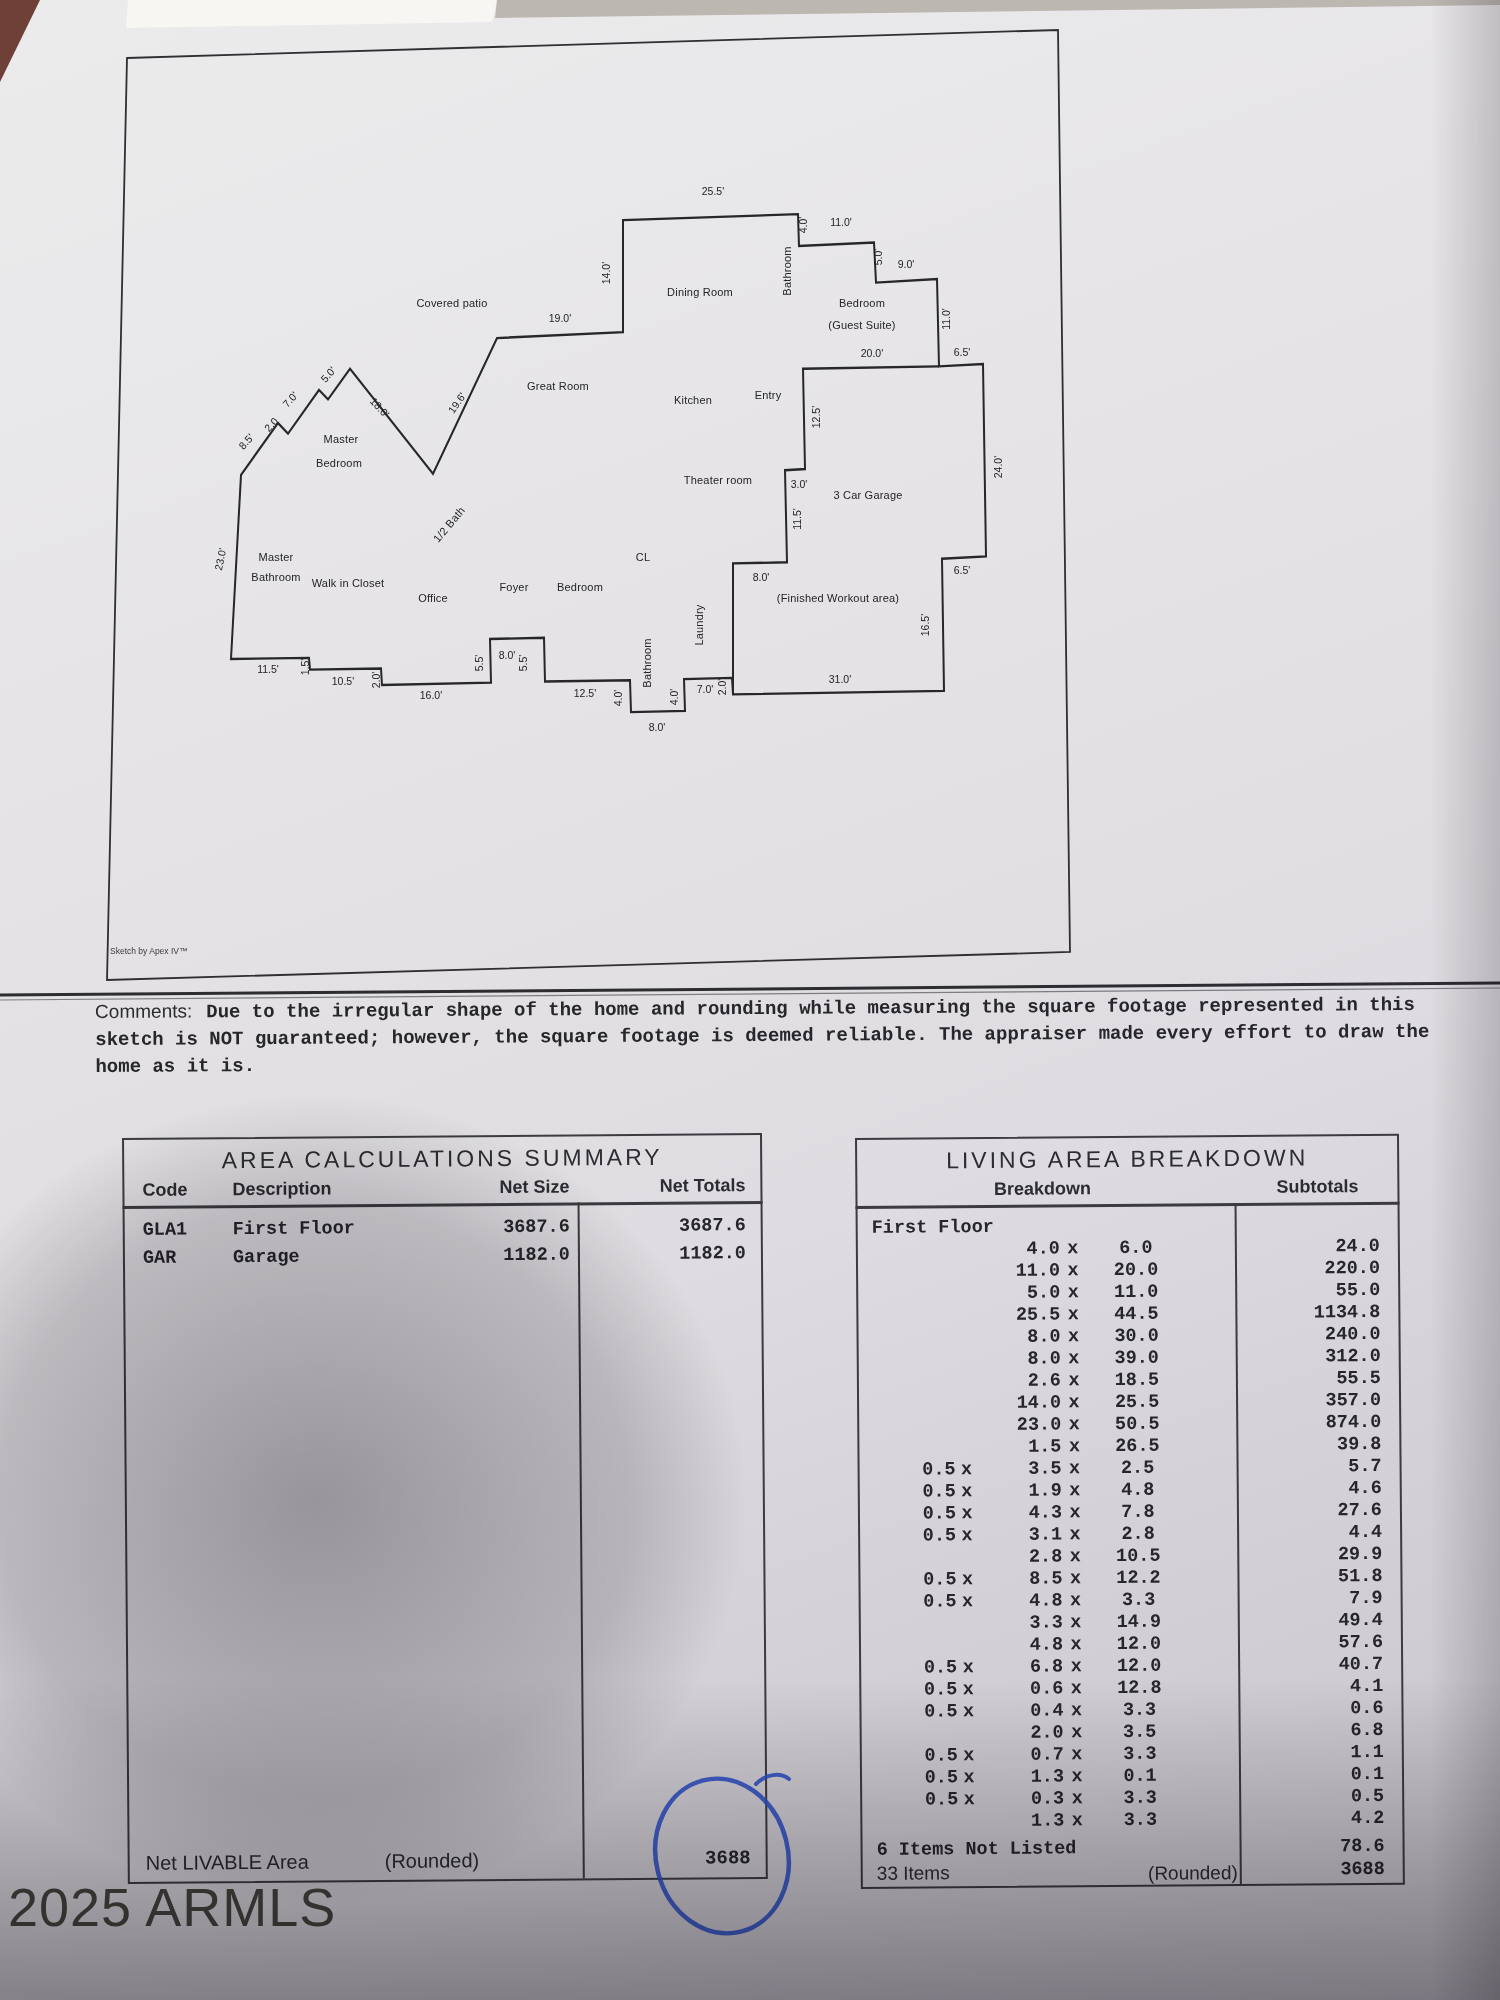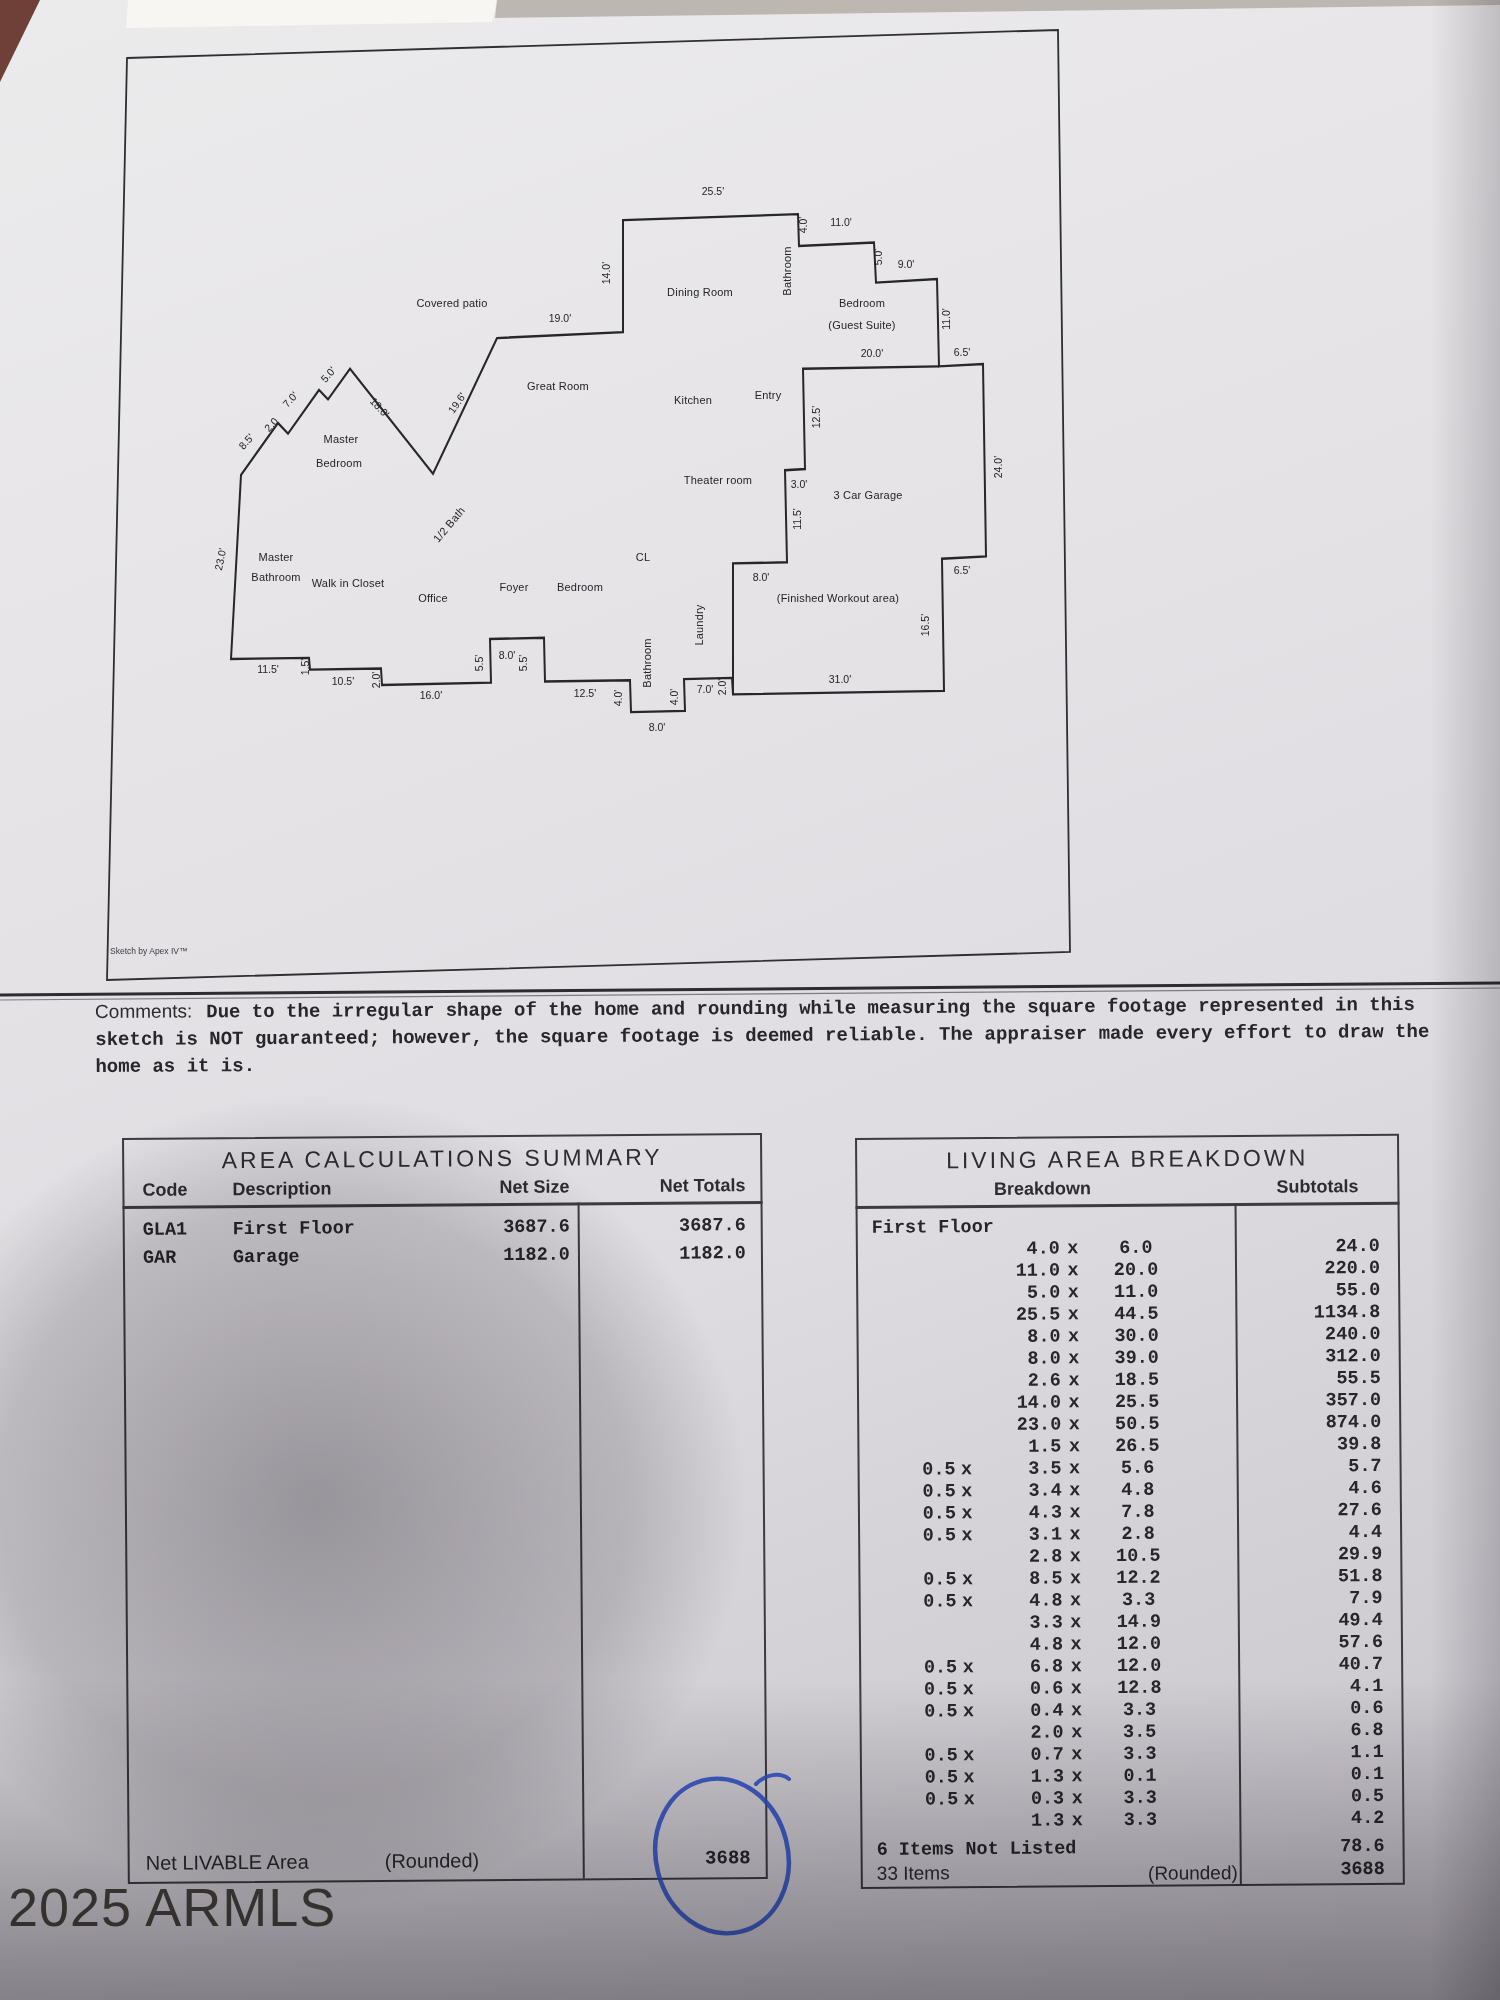--- a/index.html
+++ b/index.html
@@ -280,27 +280,27 @@
           <span class="c-f1">1.5</span>
           <span class="c-x2">x</span>
           <span class="c-f2">26.5</span>
           <span class="c-sub">39.8</span>
         </div>
         <div class="lab-row mono">
           <span class="c-pre">0.5</span>
           <span class="c-x1">x</span>
           <span class="c-f1">3.5</span>
           <span class="c-x2">x</span>
-          <span class="c-f2">5.6</span>
+          <span class="c-f2">2.5</span>
           <span class="c-sub">5.7</span>
         </div>
         <div class="lab-row mono">
           <span class="c-pre">0.5</span>
           <span class="c-x1">x</span>
-          <span class="c-f1">3.4</span>
+          <span class="c-f1">1.9</span>
           <span class="c-x2">x</span>
           <span class="c-f2">4.8</span>
           <span class="c-sub">4.6</span>
         </div>
         <div class="lab-row mono">
           <span class="c-pre">0.5</span>
           <span class="c-x1">x</span>
           <span class="c-f1">4.3</span>
           <span class="c-x2">x</span>
           <span class="c-f2">7.8</span>

